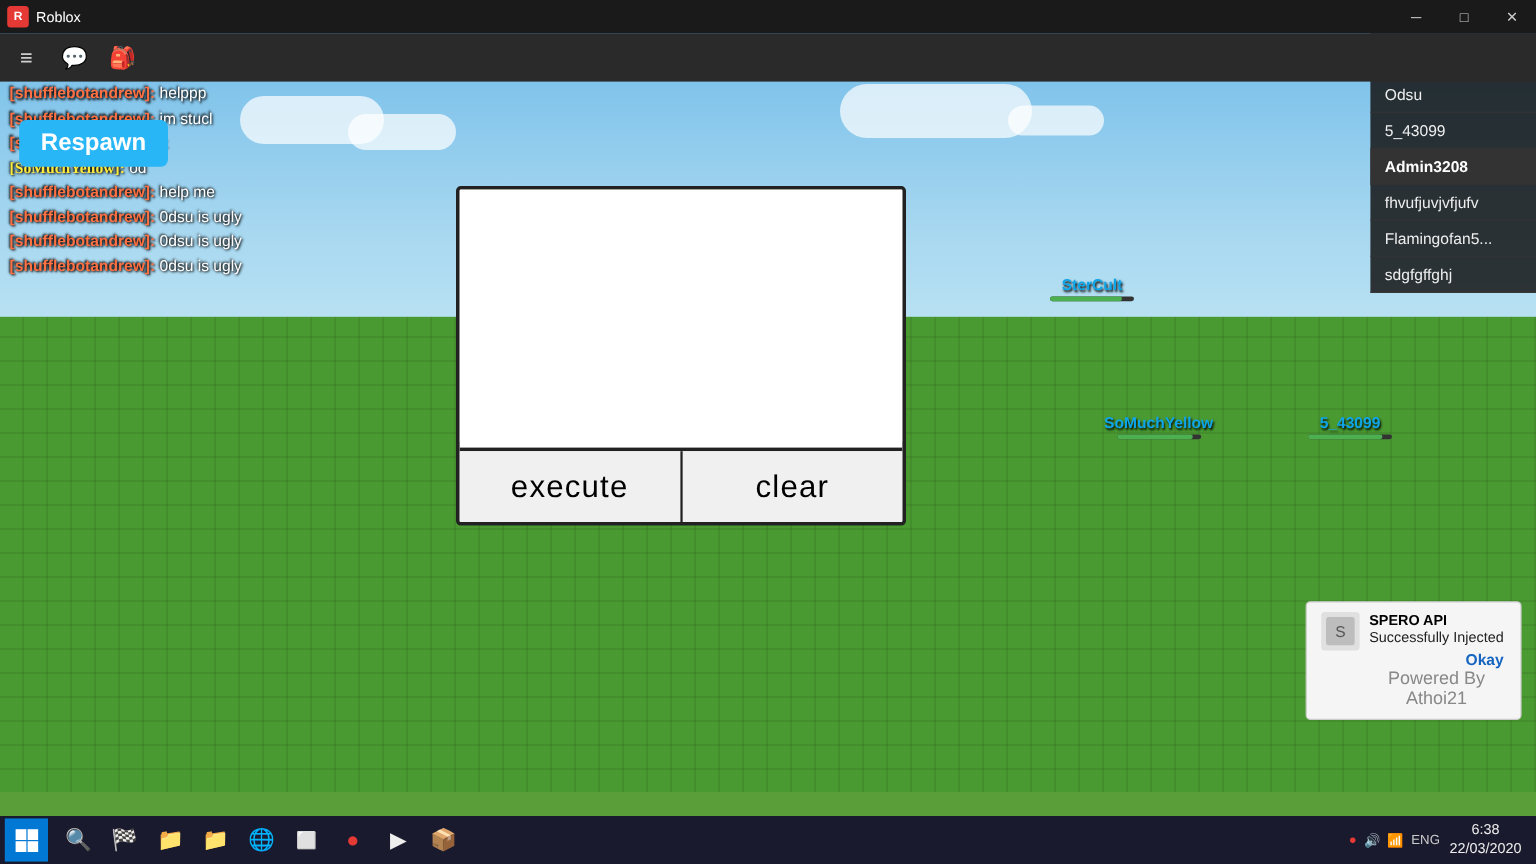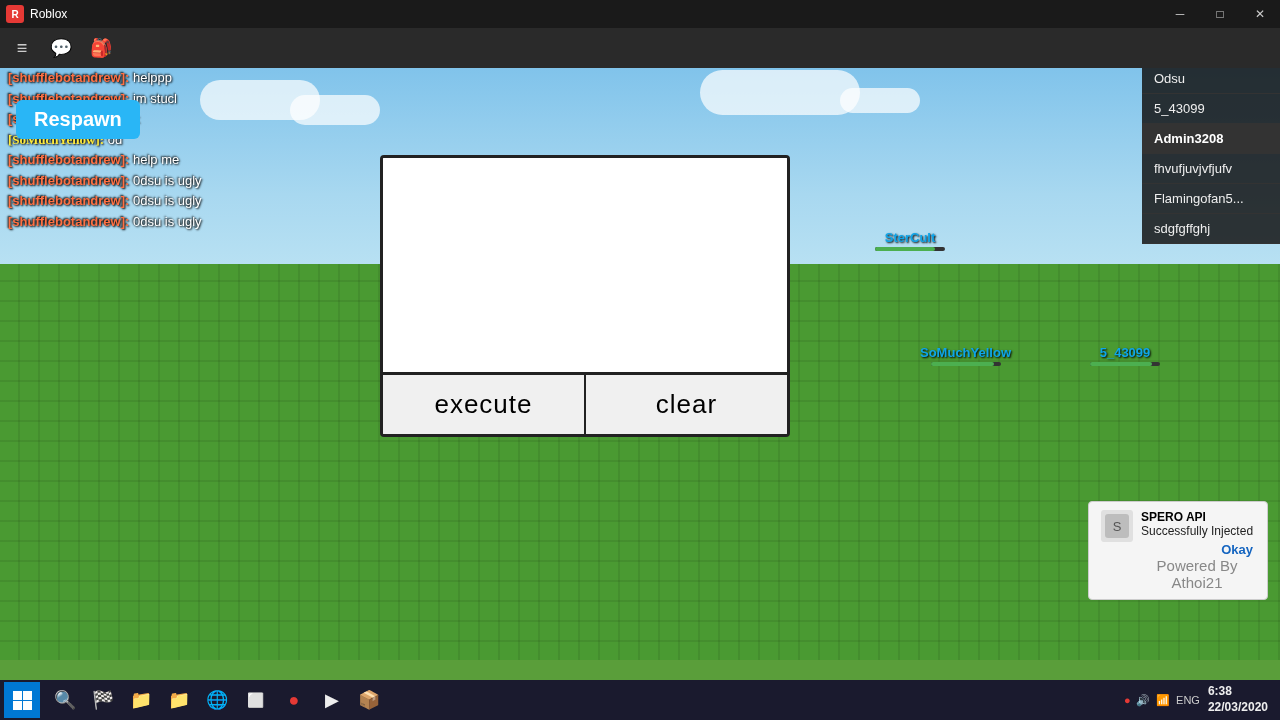--- a/index.html
+++ b/index.html
@@ -122,21 +122,21 @@
       border-radius: 6px;
       cursor: pointer;
       z-index: 50;
     }
 
     
     #executor-panel {
       position: absolute;
       top: 155px;
       left: 380px;
-      width: 410px;
+      width: 375px;
       z-index: 60;
       border: 3px solid #222;
       border-radius: 4px;
       background: #fff;
       overflow: hidden;
     }
     #executor-text-area {
       width: 100%;
       height: 210px;
       background: #fff;
@@ -262,23 +262,22 @@
     .taskbar-right {
       margin-left: auto;
       display: flex;
       align-items: center;
       gap: 8px;
       color: #eee;
       font-size: 12px;
       padding-right: 8px;
     }
     .taskbar-clock {
-      text-align: left;
+      text-align: center;
       line-height: 1.3;
-      font-weight: bold;
     }
     .taskbar-icons {
       display: flex; align-items: center; gap: 6px;
       font-size: 11px; color: #ccc;
     }
 
     
     .name-tag {
       position: absolute;
       color: #0ea5e9;

